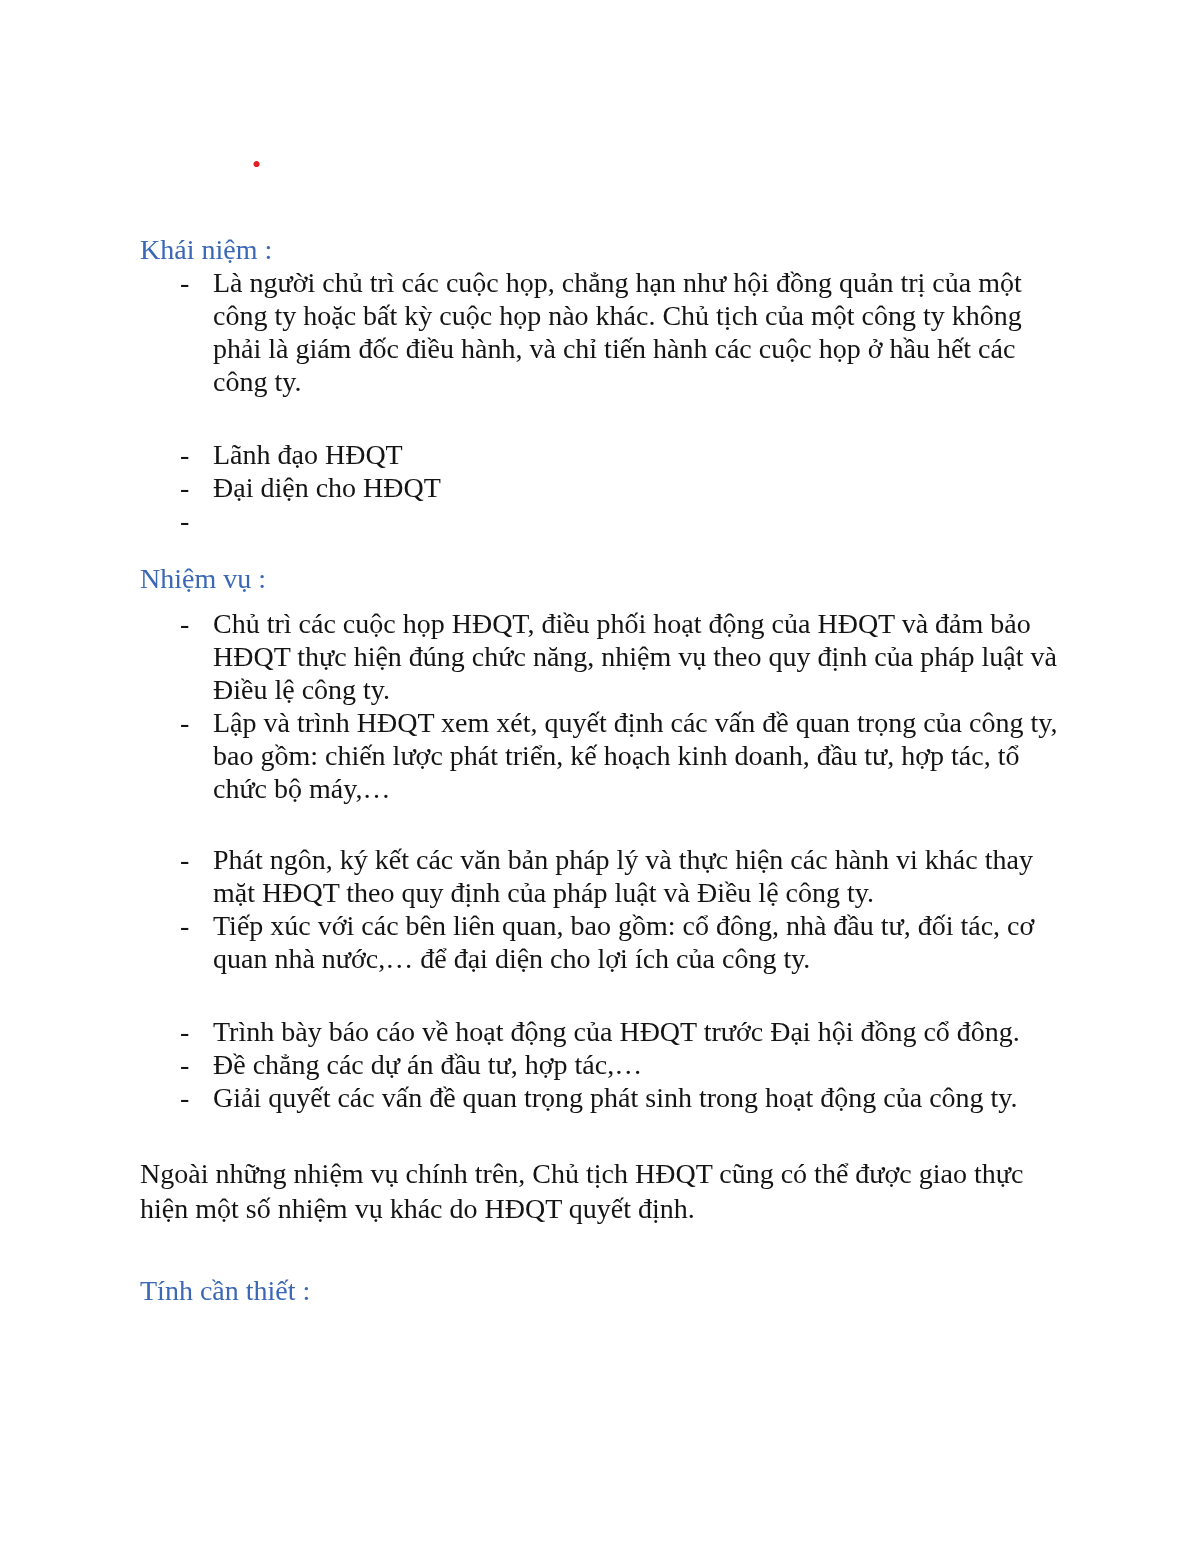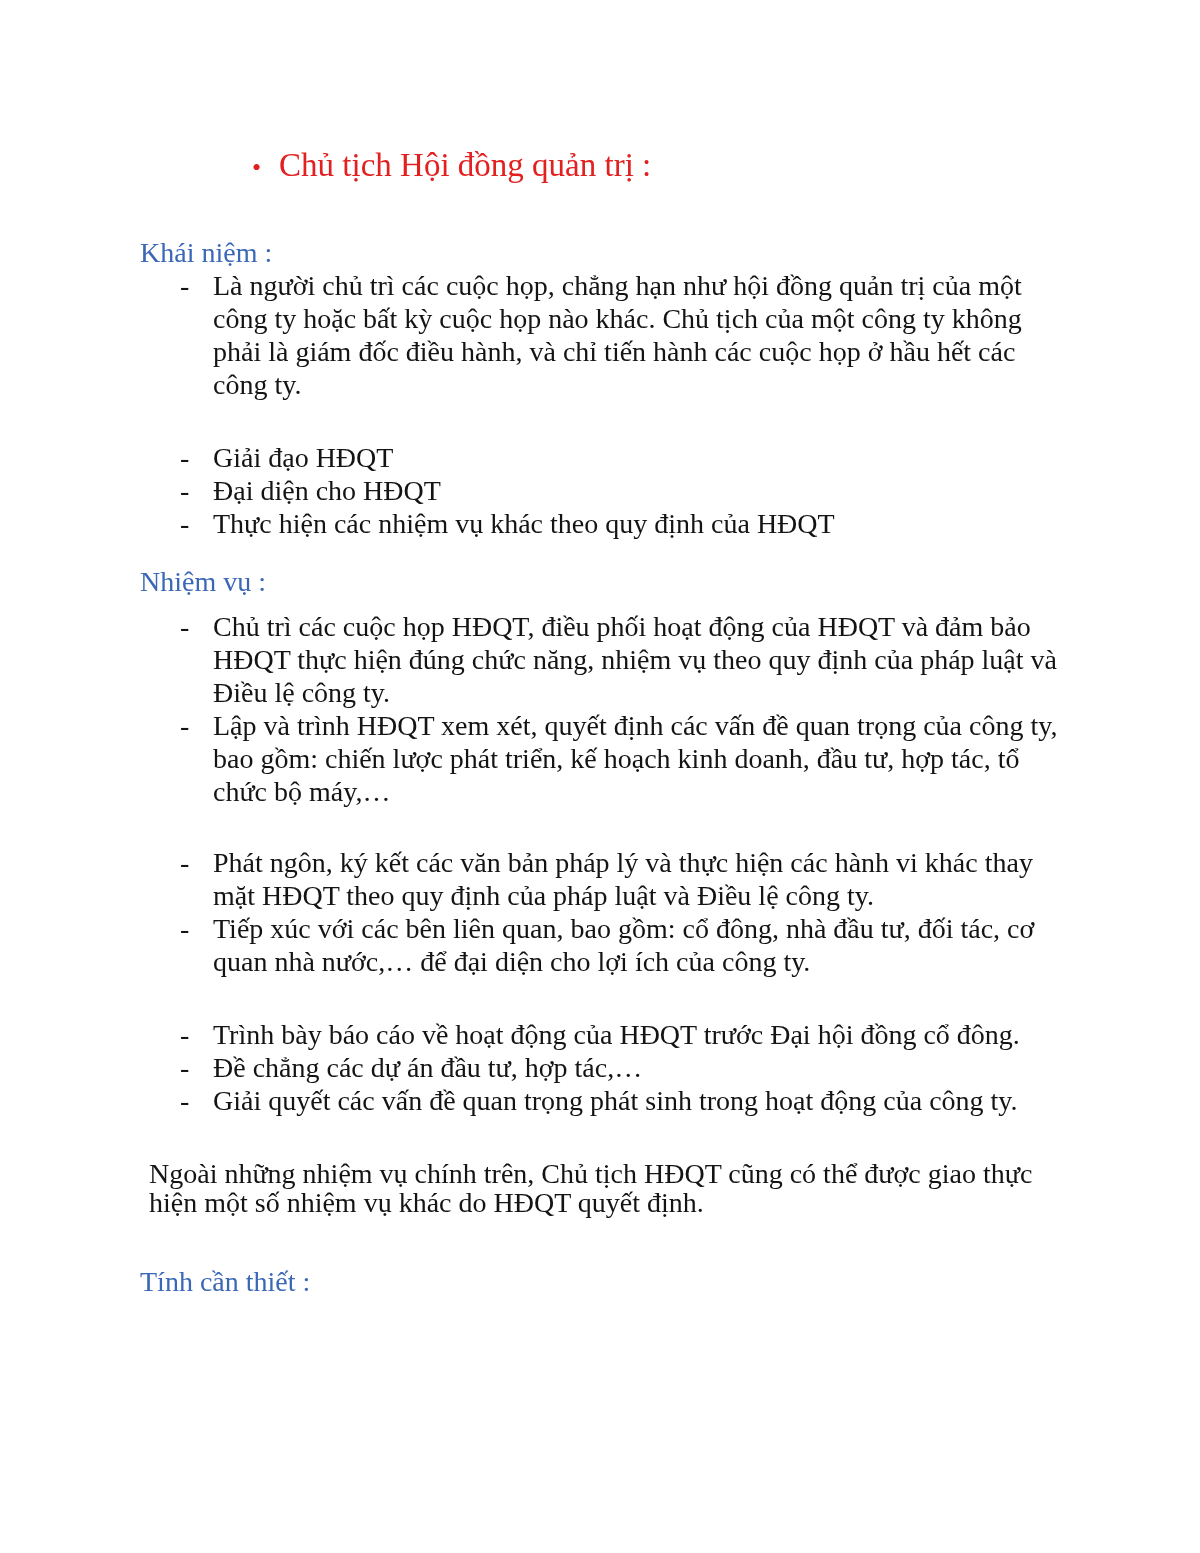--- a/index.html
+++ b/index.html
@@ -59,67 +59,65 @@
   }
   .dash {
     width: 33px;
     flex-shrink: 0;
   }
   .item-text {
     max-width: 855px;
     font-family: Liberation Serif, serif;
   }
   .closing {
-    margin: 9px;
+    margin: 0;
     font-size: 28px;
-    line-height: 29px;
+    line-height: 35px;
     max-width: 920px;
     color: #141414;
   }
   
   .mt-functions-list { margin-top: 40px; }
   .mt-duties-heading { margin-top: 25px; }
   .mt-duties-group1  { margin-top: 12px; }
   .mt-duties-group2  { margin-top: 38px; }
   .mt-duties-group3  { margin-top: 40px; }
   .mt-closing        { margin-top: 42px; }
   .mt-final-heading  { }
 </style>
 </head>
 <body>
 
 <div class="page">
 
   <div class="title-line">
     <span class="title-bullet">•</span>
-    <span class="title-text">Chủ tịch Hội đồng quản trị :</span>
   </div>
 
   <div class="blue-heading">Khái niệm :</div>
 
   <div class="dash-list">
     <div class="dash-item">
       <span class="dash">-</span>
       <span class="item-text">Là người chủ trì các cuộc họp, chẳng hạn như hội đồng quản trị của một công ty hoặc bất kỳ cuộc họp nào khác. Chủ tịch của một công ty không phải là giám đốc điều hành, và chỉ tiến hành các cuộc họp ở hầu hết các công ty.</span>
     </div>
   </div>
 
 
   <div class="dash-list mt-functions-list">
     <div class="dash-item">
       <span class="dash">-</span>
-      <span class="item-text">Giải đạo HĐQT</span>
+      <span class="item-text">Lãnh đạo HĐQT</span>
     </div>
     <div class="dash-item">
       <span class="dash">-</span>
       <span class="item-text">Đại diện cho HĐQT</span>
     </div>
     <div class="dash-item">
       <span class="dash">-</span>
-      <span class="item-text">Thực hiện các nhiệm vụ khác theo quy định của HĐQT</span>
     </div>
   </div>
 
   <div class="blue-heading mt-duties-heading">Nhiệm vụ :</div>
 
   <div class="dash-list mt-duties-group1">
     <div class="dash-item">
       <span class="dash">-</span>
       <span class="item-text">Chủ trì các cuộc họp HĐQT, điều phối hoạt động của HĐQT và đảm bảo HĐQT thực hiện đúng chức năng, nhiệm vụ theo quy định của pháp luật và Điều lệ công ty.</span>
     </div>

